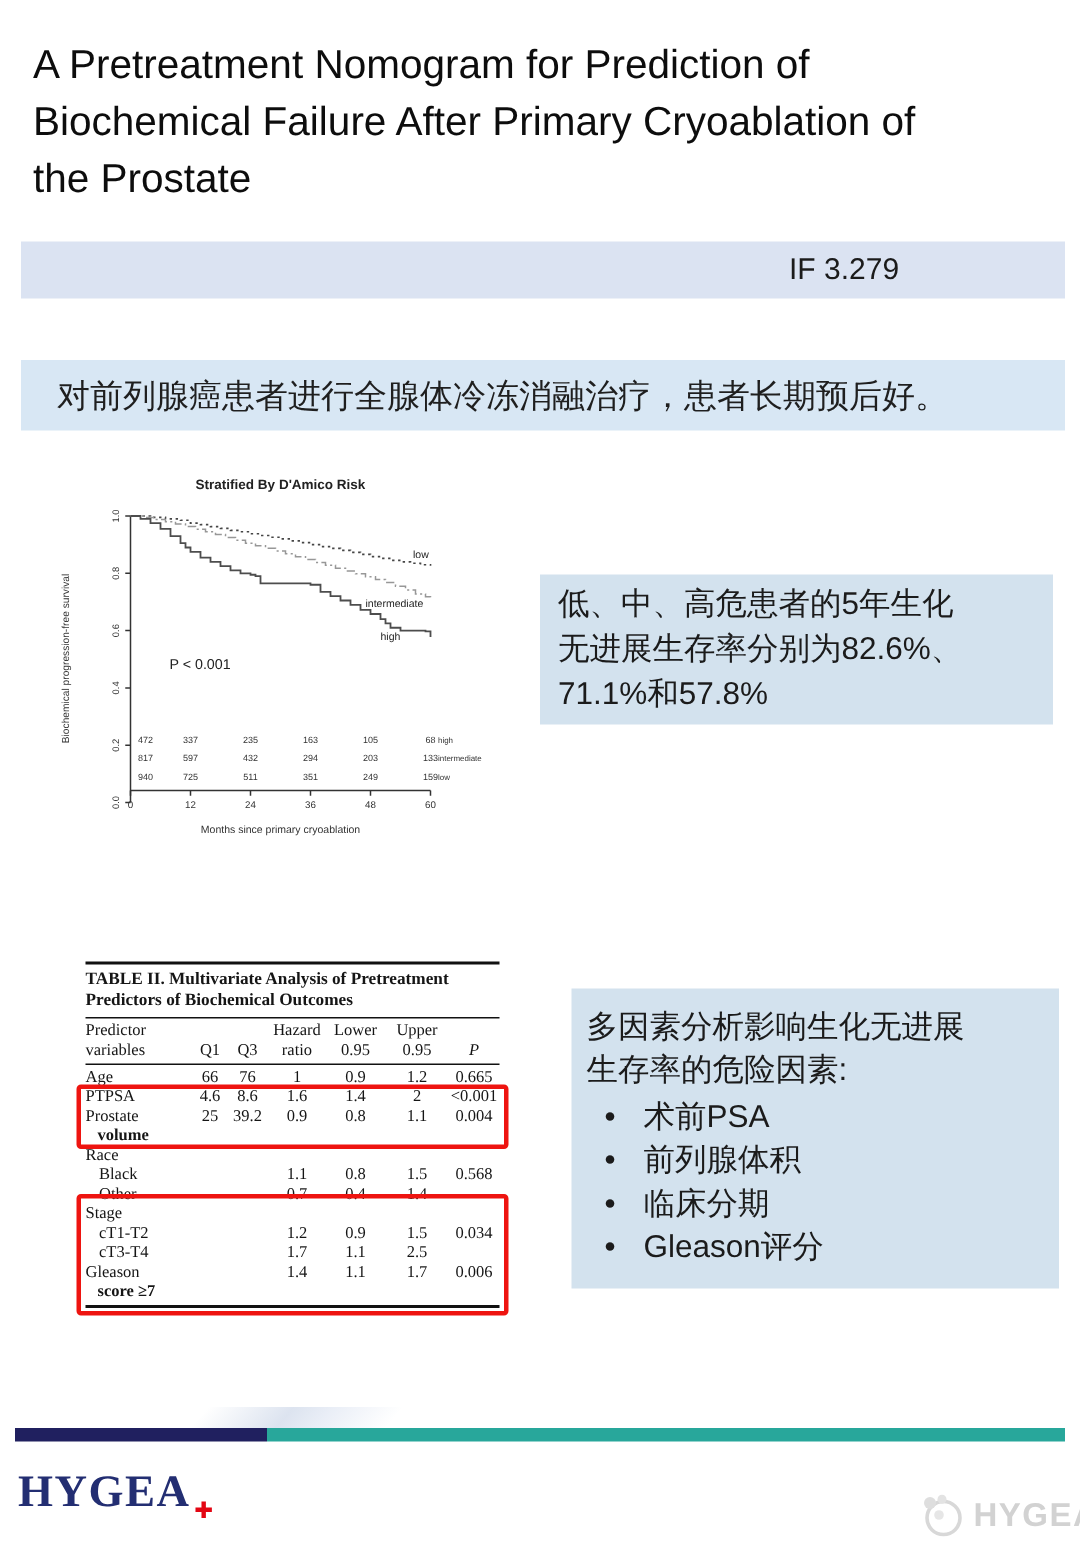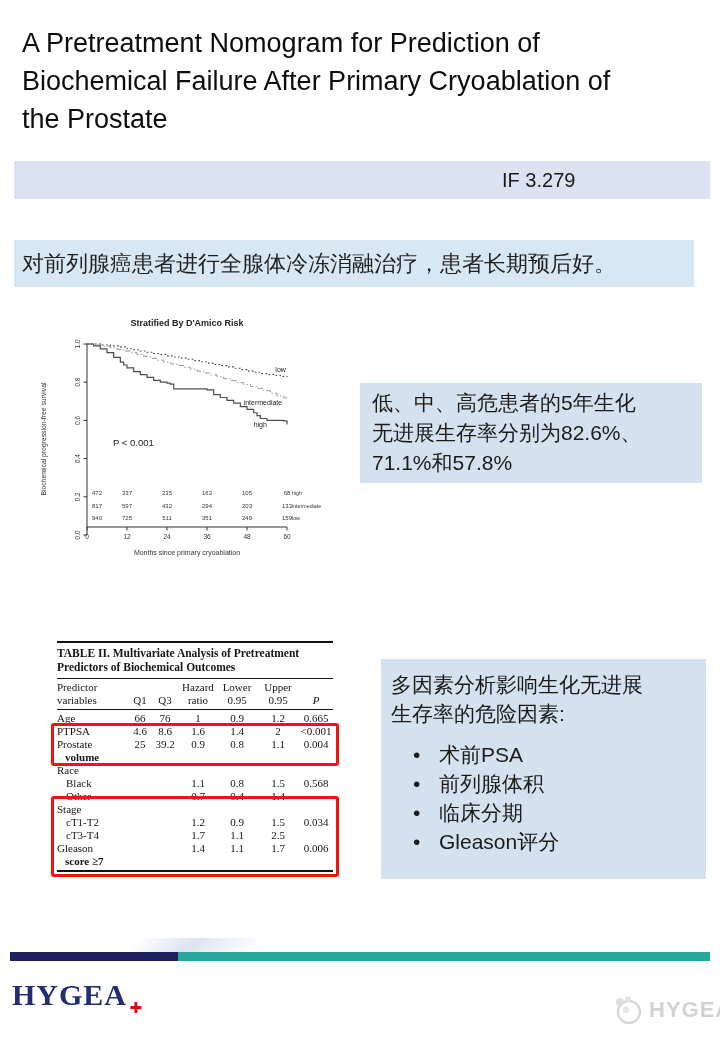--- a/index.html
+++ b/index.html
@@ -15,42 +15,42 @@
   }
   
   .banner-journal{
     position:absolute;left:14px;top:161px;width:696px;height:38px;
     background:#dbe3f2;
   }
   .banner-journal .citation{
     position:absolute;left:30px;top:0;line-height:38px;font-size:20px;color:#1b1b1b;
   }
   .banner-journal .impact{
-    position:absolute;left:488px;top:0;line-height:38px;font-size:20px;color:#1b1b1b;
+    position:absolute;left:512px;top:0;line-height:38px;font-size:20px;color:#1b1b1b;
   }
   
   .banner-summary{
     position:absolute;left:14px;top:240px;width:672px;height:47px;
     background:#d8e7f4;font-size:22px;line-height:47px;color:#1f1f1f;
-    padding-left:8px;
+    padding-left:24px;
   }
   
   .km{position:absolute;left:35px;top:312px;width:315px;height:258px;background:#fff;}
   
   .box-blue{background:#d3e2ee;color:#1b1b1b;}
   .box-findings{
     position:absolute;left:360px;top:383px;width:318px;
     padding:5px 12px;font-size:21px;line-height:30px;white-space:pre-line;
   }
   .box-risk{
     position:absolute;left:381px;top:659px;width:305px;
     padding:11px 10px;font-size:21px;line-height:29px;
   }
   .box-risk .heading{white-space:pre-line;}
-  .box-risk ul{margin:12px;padding:0;list-style:none;}
+  .box-risk ul{margin:2px;padding:0;list-style:none;}
   .box-risk li{position:relative;padding-left:36px;line-height:29px;}
   .box-risk li::before{content:"\2022";position:absolute;left:10px;}
   
   .tablewrap{
     position:absolute;left:57px;top:641px;width:276px;
     border-top:2.6px solid #111;border-bottom:2.6px solid #111;
     font-family:"Liberation Serif",serif;color:#151515;padding-bottom:2px;
   }
   .t-title{font-weight:bold;font-size:11.5px;line-height:14px;margin:3px 0 4px;}
   .rule{height:0;border-top:1.6px solid #111;margin:2px 0;}

